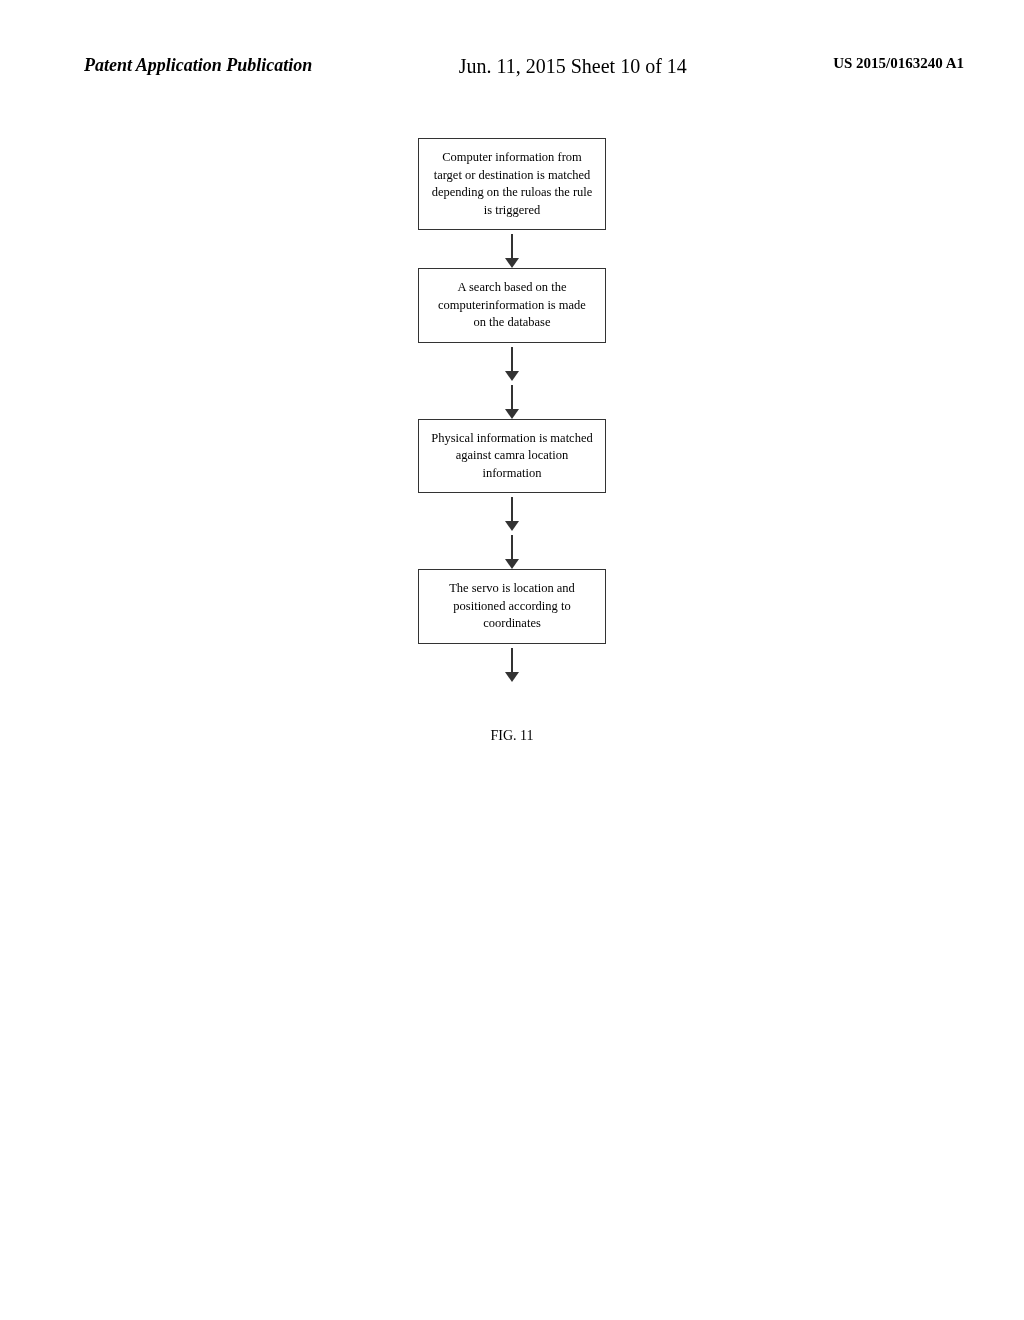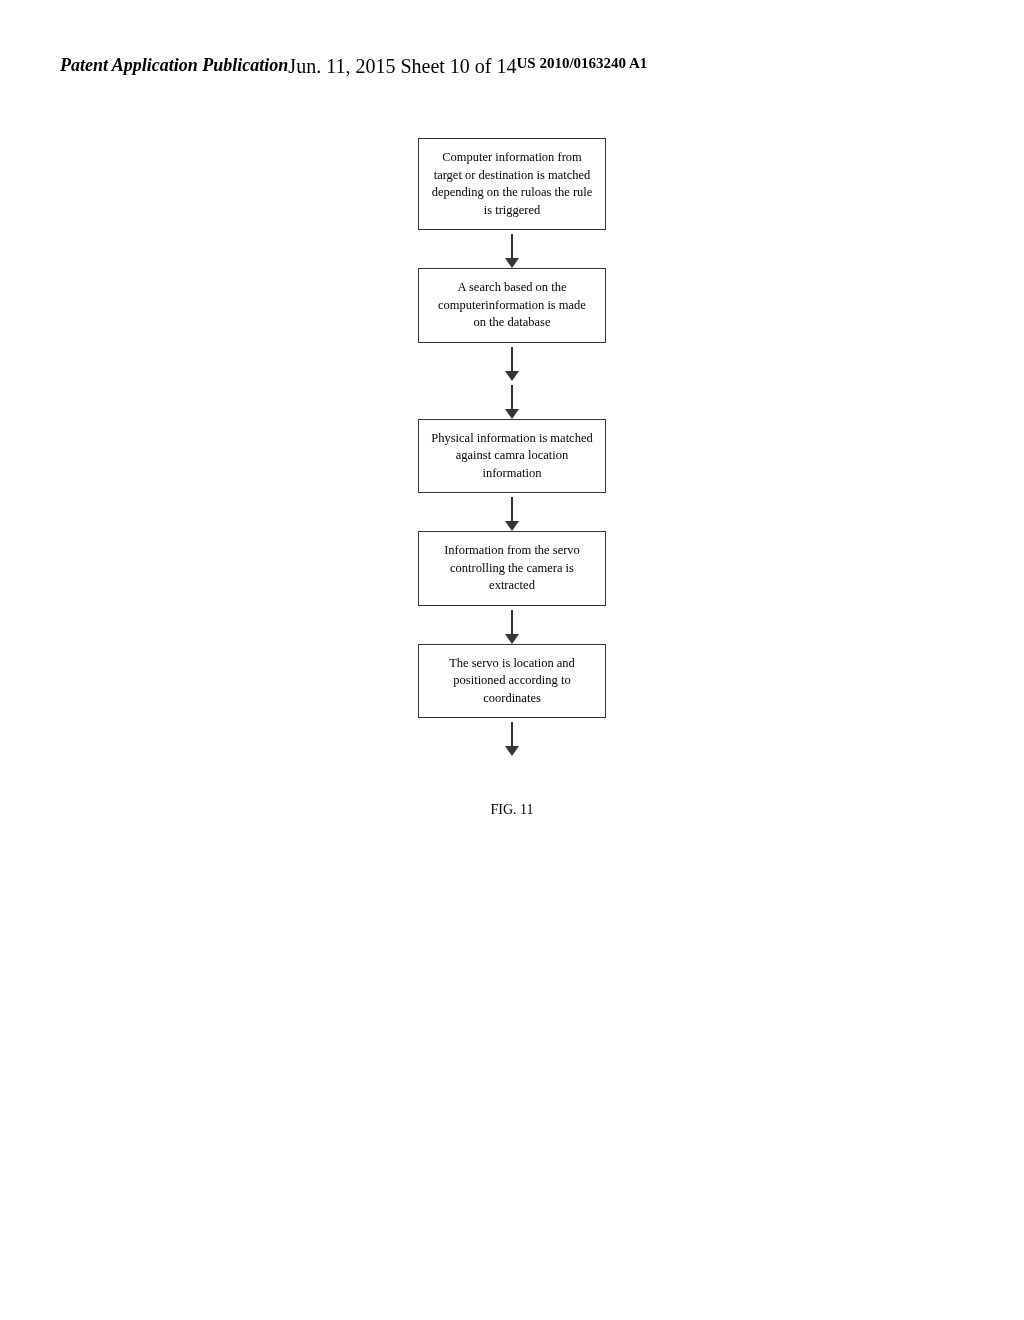--- a/index.html
+++ b/index.html
@@ -12,22 +12,23 @@
     }
     .page {
       width: 1024px;
       min-height: 1320px;
       background: #fff;
       padding: 0;
       position: relative;
     }
     .header {
       display: flex;
+      justify-content: space-between;
       align-items: flex-start;
-      padding: 55px 60px 20px 60px;
+      padding: 55px 60px 20px 84px;
       border-bottom: none;
     }
     .header-left {
       font-size: 18px;
       font-weight: bold;
       font-style: italic;
     }
     .header-center {
       font-size: 20px;
       text-align: center;
@@ -84,21 +85,21 @@
       font-weight: normal;
     }
   </style>
 </head>
 <body>
 
 <div class="page">
   <div class="header">
     <div class="header-left">Patent Application Publication</div>
     <div class="header-center">Jun. 11, 2015  Sheet 10 of 14</div>
-    <div class="header-right">US 2010/0163240 A1</div>
+    <div class="header-right">US 2015/0163240 A1</div>
   </div>
 
   <div class="flowchart-container">
 
     <div class="flow-box">
       <span>Computer information from target or destination is matched depending on the ruloas the rule is triggered</span>
     </div>
 
     <div class="arrow-down">
       <div class="arrow-line"></div>
@@ -122,23 +123,20 @@
 
     <div class="flow-box">
       <span>Physical information is matched against camra location information</span>
     </div>
 
     <div class="arrow-down">
       <div class="arrow-line"></div>
       <div class="arrow-head"></div>
     </div>
 
-    <div class="flow-box">
-      <span>Information from the servo controlling the camera is extracted</span>
-    </div>
 
     <div class="arrow-down">
       <div class="arrow-line"></div>
       <div class="arrow-head"></div>
     </div>
 
     <div class="flow-box">
       <span>The servo is location and positioned according to coordinates</span>
     </div>
 

